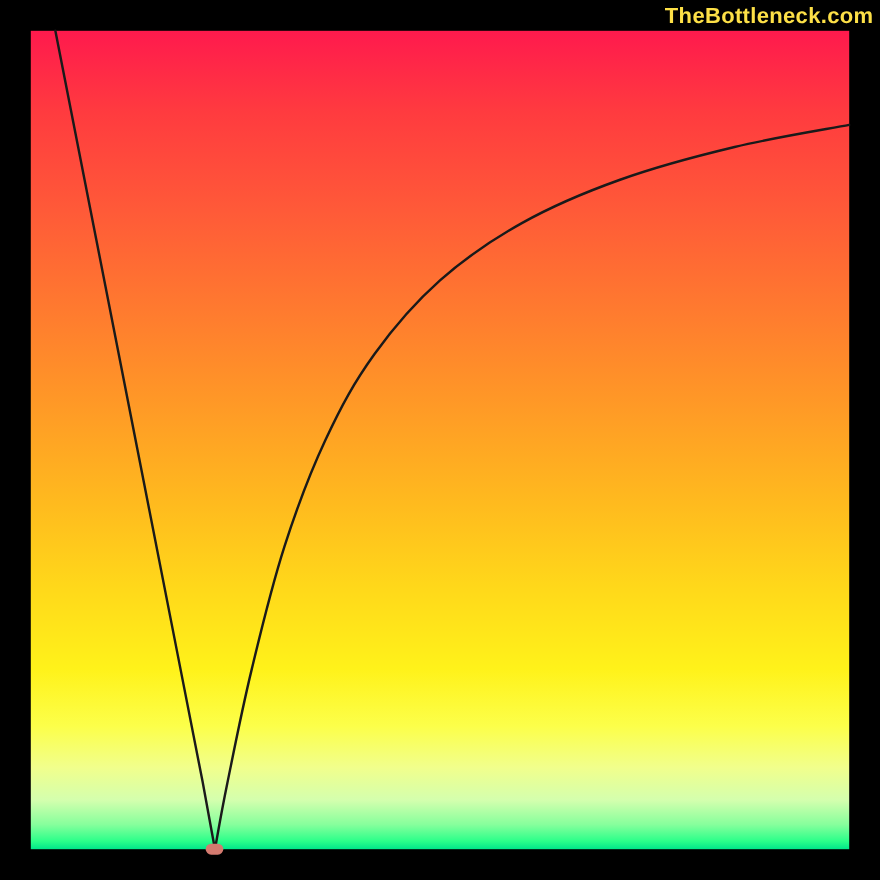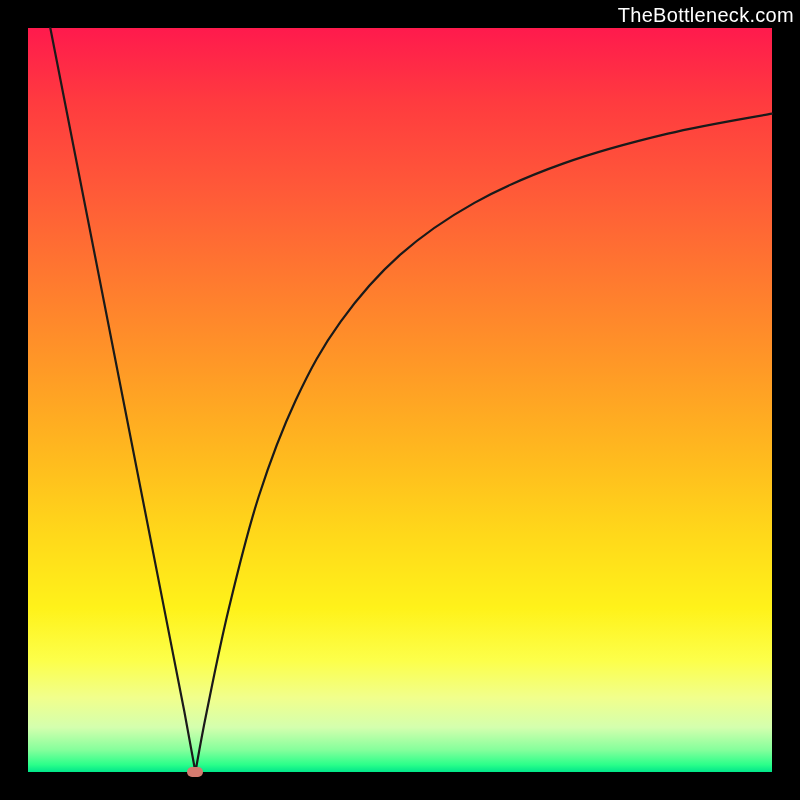--- a/index.html
+++ b/index.html
@@ -47,24 +47,24 @@
     left: 0;
     top: 0;
     width: 744px;
     height: 744px;
     overflow: visible;
   }
   .watermark {
     position: absolute;
     top: 4px;
     right: 6px;
-    color: #ffffff;
+    color: #fde047;
     font-size: 20px;
     letter-spacing: 0.3px;
-    font-weight: 400;
+    font-weight: 700;
     user-select: none;
   }
   .marker {
     position: absolute;
     width: 16px;
     height: 10px;
     border-radius: 5px;
     background: #d47a6f;
     transform: translate(-50%, -50%);
   }

